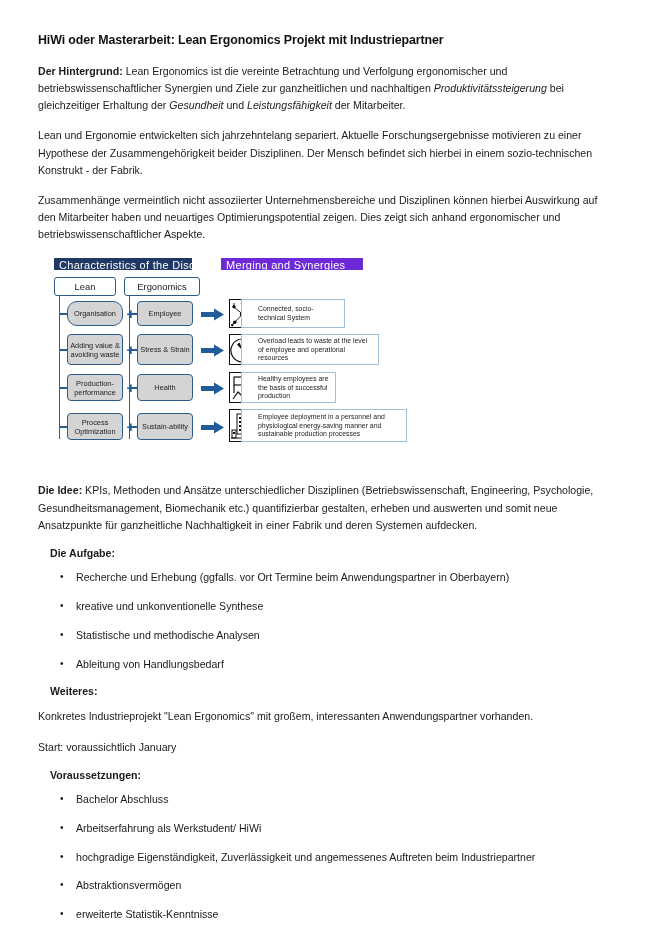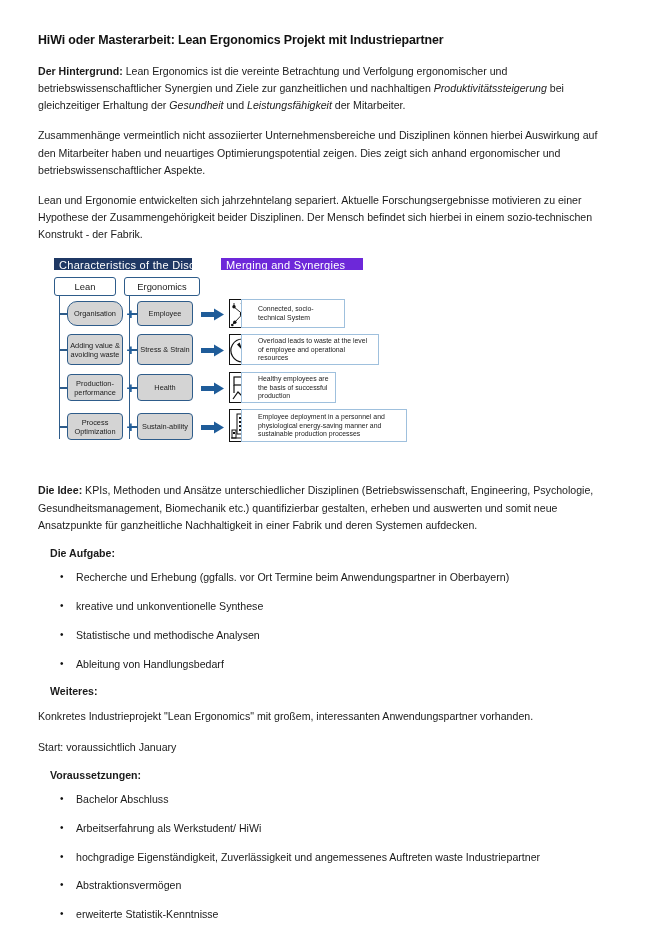--- a/index.html
+++ b/index.html
@@ -201,23 +201,23 @@
 
 <div class="page">
   <div class="content">
 
     <h1 class="doc-title">HiWi oder Masterarbeit: Lean Ergonomics Projekt mit Industriepartner</h1>
 
     <p class="para">
       <span class="lead">Der Hintergrund:</span><span> Lean Ergonomics ist die vereinte Betrachtung und Verfolgung ergonomischer und betriebswissenschaftlicher Synergien und Ziele zur ganzheitlichen und nachhaltigen </span><span class="ital">Produktivitätssteigerung</span><span> bei gleichzeitiger Erhaltung der </span><span class="ital">Gesundheit</span><span> und </span><span class="ital">Leistungsfähigkeit</span><span> der Mitarbeiter.</span>
     </p>
 
+    <p class="para">Lean und Ergonomie entwickelten sich jahrzehntelang separiert. Aktuelle Forschungsergebnisse motivieren zu einer Hypothese der Zusammengehörigkeit beider Disziplinen. Der Mensch befindet sich hierbei in einem sozio-technischen Konstrukt - der Fabrik.</p>
+
     <p class="para">Zusammenhänge vermeintlich nicht assoziierter Unternehmensbereiche und Disziplinen können hierbei Auswirkung auf den Mitarbeiter haben und neuartiges Optimierungspotential zeigen. Dies zeigt sich anhand ergonomischer und betriebswissenschaftlicher Aspekte.</p>
-
-    <p class="para">Lean und Ergonomie entwickelten sich jahrzehntelang separiert. Aktuelle Forschungsergebnisse motivieren zu einer Hypothese der Zusammengehörigkeit beider Disziplinen. Der Mensch befindet sich hierbei in einem sozio-technischen Konstrukt - der Fabrik.</p>
 
     <div class="figure">
 
       <div class="bar bar-left">Characteristics of the Disciplines</div>
       <div class="bar bar-right">Merging and Synergies</div>
 
       <div class="colhead lean">Lean</div>
       <div class="colhead ergo">Ergonomics</div>
 
       <div class="trunk lean"></div>
@@ -355,20 +355,20 @@
     <div class="sec-head">Weiteres:</div>
     <p class="para">Konkretes Industrieprojekt "Lean Ergonomics" mit großem, interessanten Anwendungspartner vorhanden.</p>
     <p class="para">Start: voraussichtlich January</p>
 
     <div class="sec-head">
       <span>Voraussetzungen</span><span class="thin">:</span>
     </div>
     <ul class="bullets">
       <li>Bachelor Abschluss</li>
       <li>Arbeitserfahrung als Werkstudent/ HiWi</li>
-      <li>hochgradige Eigenständigkeit, Zuverlässigkeit und angemessenes Auftreten waste Industriepartner</li>
+      <li>hochgradige Eigenständigkeit, Zuverlässigkeit und angemessenes Auftreten beim Industriepartner</li>
       <li>Abstraktionsvermögen</li>
       <li>erweiterte Statistik-Kenntnisse</li>
 
     </ul>
 
   </div>
 </div>
 
 </body></html>

